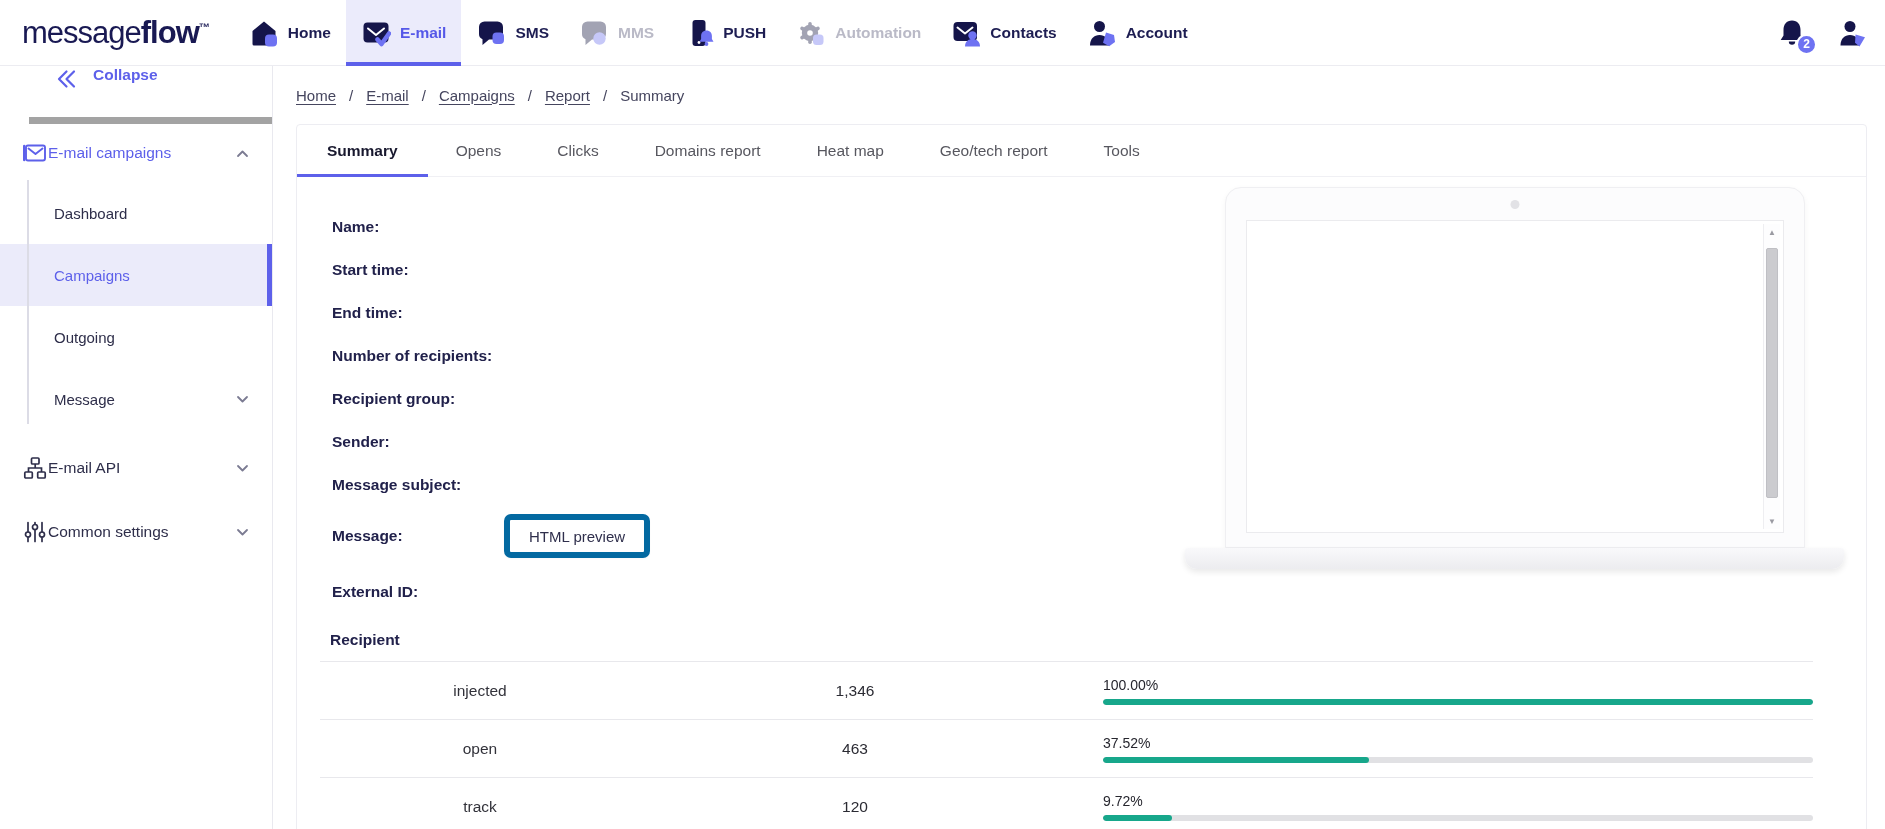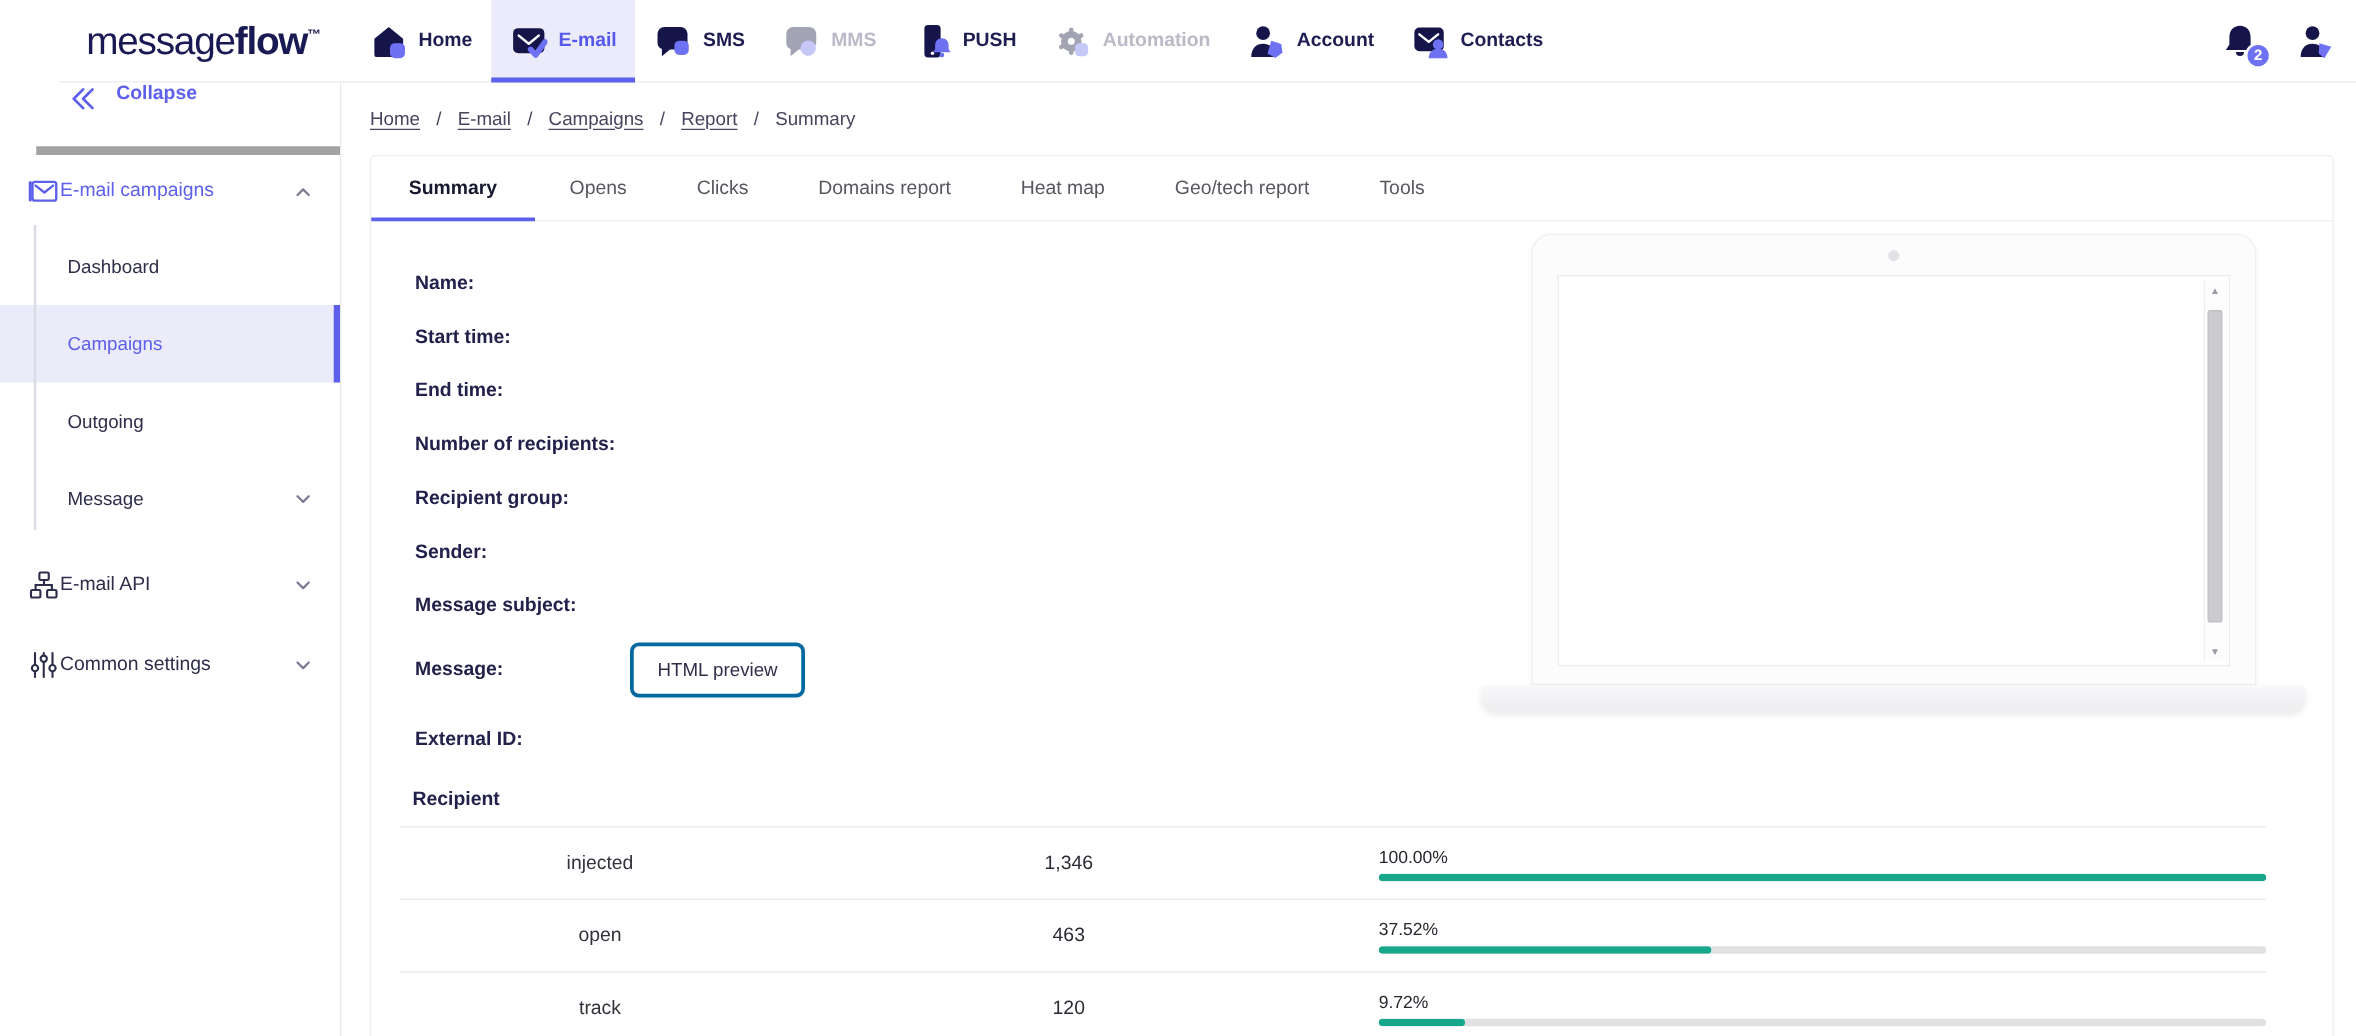--- a/index.html
+++ b/index.html
@@ -2,21 +2,21 @@
 <html><head>
 <meta charset="utf-8">
 <style>
   html,body{margin:0;padding:0;background:#fff;}
   *{box-sizing:border-box;}
   .app{position:relative;width:1885px;height:829px;overflow:hidden;background:#fff;
        font-family:"Liberation Sans","DejaVu Sans",sans-serif;color:#21214b;}
 
   
   .topnav{position:absolute;top:0;left:0;right:0;height:66px;background:#fff;
-          border-bottom:1px solid #ececf1;display:flex;align-items:center;z-index:5;margin-left:47px;}
+          border-bottom:1px solid #ececf1;display:flex;align-items:center;z-index:5;}
   .logo{margin-left:22px;font-size:31px;color:#191953;letter-spacing:-1px;cursor:pointer;white-space:nowrap;}
   .logo .lr{font-weight:500;}
   .logo .lb{font-weight:800;}
   .logo .tm{font-size:11px;font-weight:700;position:relative;top:-12px;letter-spacing:0;}
   .nav-items{display:flex;height:100%;margin-left:24px;}
   .nav-item{display:flex;align-items:center;gap:9px;padding:0 15px;height:100%;position:relative;
             cursor:pointer;font-size:15.5px;font-weight:700;color:#1d1d52;white-space:nowrap;}
   .nav-item.active{background:#ebebfb;color:#5558e8;}
   .nav-item.active::after{content:"";position:absolute;left:0;right:0;bottom:-1px;height:4px;background:#5d60ea;}
   .nav-item.disabled{color:#babac7;}
@@ -62,21 +62,21 @@
        display:flex;align-items:center;position:relative;white-space:nowrap;}
   .tab:first-child{padding-left:30px;padding-right:30px;}
   .tab.active{color:#18182e;font-weight:700;}
   .tab.active::after{content:"";position:absolute;left:0;right:0;bottom:-1px;height:3px;background:#5d60ea;}
 
   .details{padding:28px 0 0 35px;}
   .detail-row{height:43px;display:flex;align-items:center;}
   .detail-label{font-size:15.5px;font-weight:700;color:#21214b;}
   .message-row{height:56px;display:flex;align-items:center;margin-top:2px;}
   .message-row .detail-label{width:172px;}
-  .preview-btn{height:44px;padding:0 19px;background:#fff;border:3px solid #0369a1;border-radius:7px;
+  .preview-btn{height:44px;padding:0 19px;background:#fff;border:6px solid #0369a1;border-radius:7px;
                font-size:15px;color:#2f2f4c;cursor:pointer;font-family:inherit;box-shadow:0 1px 2px rgba(0,0,0,0.03);}
   .external-row{height:48px;display:flex;align-items:center;margin-top:4px;}
 
   
   .laptop-bezel{position:absolute;left:928px;top:62px;width:580px;height:361px;background:#fcfcfd;
                 border:1px solid #efeff2;border-radius:16px 16px 0 0;box-shadow:0 2px 6px rgba(0,0,0,0.04);}
   .webcam{position:absolute;top:12px;left:50%;transform:translateX(-50%);width:9px;height:9px;
           border-radius:50%;background:#e2e2e6;}
   .screen{position:absolute;left:20px;top:32px;width:538px;height:313px;background:#fff;border:1px solid #ebebee;}
   .scrollbar{position:absolute;top:3px;right:3px;bottom:3px;width:17px;background:#fdfdfe;
@@ -177,37 +177,37 @@
               </g>
               <circle cx="14" cy="15" r="2.8" fill="#fff"></circle>
               <rect x="17" y="16.5" width="10.5" height="10.5" rx="3.5" fill="#c6c8f8"></rect>
             </svg>
           </span>
           <span>Automation</span>
         </div>
         <div class="nav-item">
           <span class="nav-icon">
             <svg width="30" height="30" viewBox="0 0 30 30">
-              <circle cx="12.5" cy="8.5" r="5.5" fill="#15154a"></circle>
-              <path d="M3 27.5 c0 -7 4.2 -10.5 9.5 -10.5 s9.5 3.5 9.5 10.5 z" fill="#15154a"></path>
-              <path d="M19 14.5 l8 2.6 1 7 -5.8 4.2 -6.2 -3.6 z" fill="#6e72f2"></path>
-            </svg>
-          </span>
-          <span>Account</span>
-        </div>
-        <div class="nav-item">
-          <span class="nav-icon">
-            <svg width="30" height="30" viewBox="0 0 30 30">
               <rect x="2.5" y="4" width="23.5" height="19" rx="4" fill="#15154a"></rect>
               <path d="M6.5 9.5 l7.5 6 7.5 -6" stroke="#fff" stroke-width="2" fill="none" stroke-linecap="round" stroke-linejoin="round"></path>
               <circle cx="21.5" cy="17.5" r="4.2" fill="#6e72f2"></circle>
               <path d="M14 28.5 c0 -5 3.3 -7.5 7.5 -7.5 s7.5 2.5 7.5 7.5 z" fill="#6e72f2"></path>
             </svg>
           </span>
           <span>Contacts</span>
+        </div>
+        <div class="nav-item">
+          <span class="nav-icon">
+            <svg width="30" height="30" viewBox="0 0 30 30">
+              <circle cx="12.5" cy="8.5" r="5.5" fill="#15154a"></circle>
+              <path d="M3 27.5 c0 -7 4.2 -10.5 9.5 -10.5 s9.5 3.5 9.5 10.5 z" fill="#15154a"></path>
+              <path d="M19 14.5 l8 2.6 1 7 -5.8 4.2 -6.2 -3.6 z" fill="#6e72f2"></path>
+            </svg>
+          </span>
+          <span>Account</span>
         </div>
       </nav>
     <div class="nav-right">
       <div class="bell-wrap">
         <span class="nav-icon" id="bell-icon"><svg width="30" height="30" viewBox="0 0 30 30">
               <path d="M15 2.5 c-5.5 0 -8.5 4 -8.5 9.5 v5.5 l-2.8 4.5 h22.6 l-2.8 -4.5 v-5.5 c0 -5.5 -3 -9.5 -8.5 -9.5 z" fill="#15154a"></path>
               <path d="M11.8 23.5 a3.2 3.2 0 0 0 6.4 0 z" fill="#15154a"></path>
             </svg></span>
         <span class="badge">2</span>
       </div>

